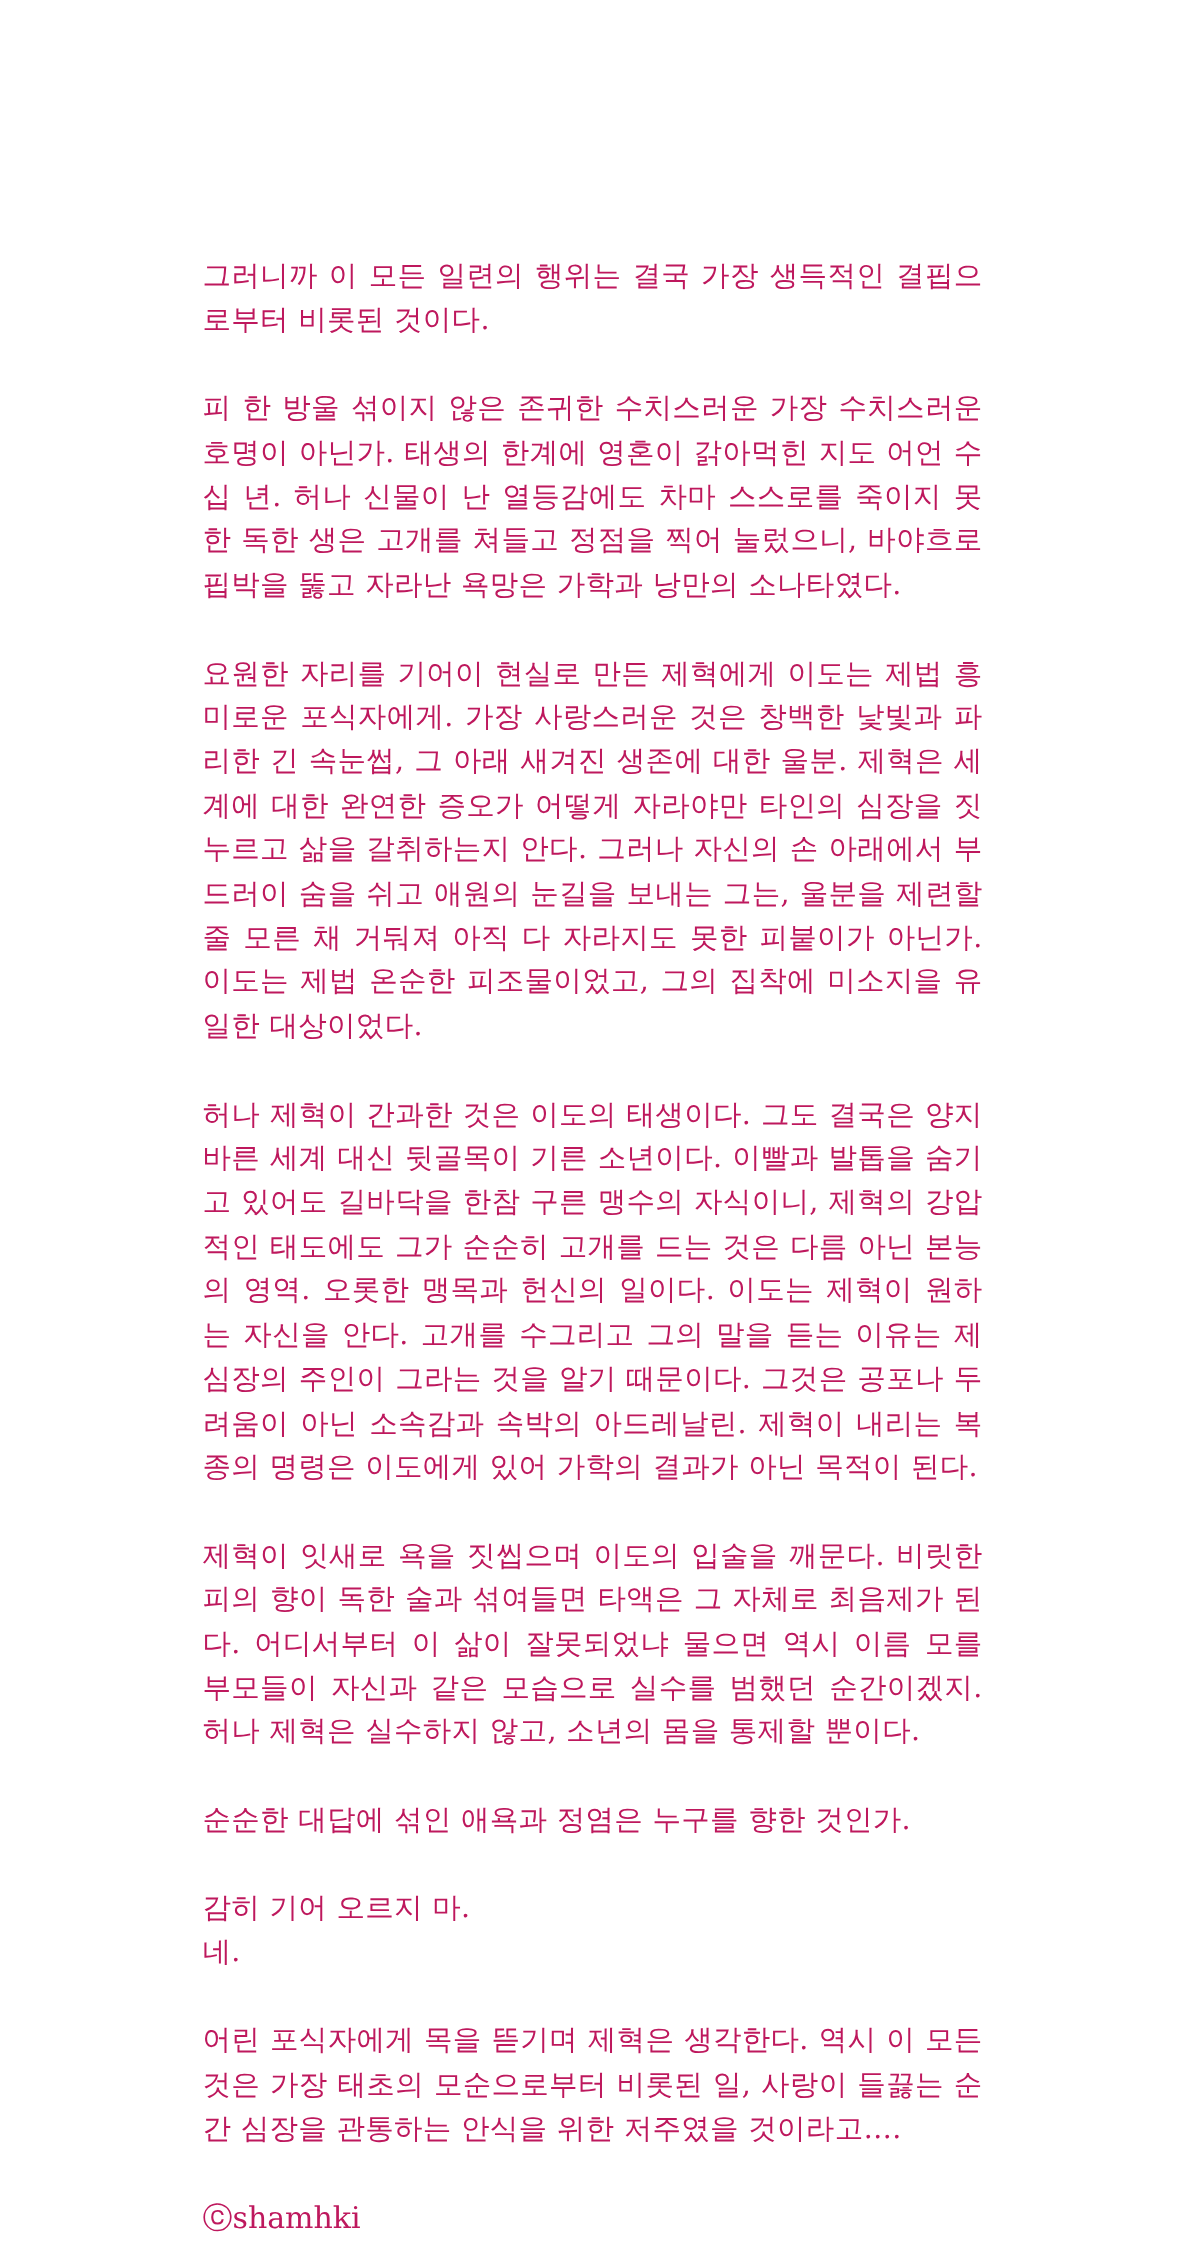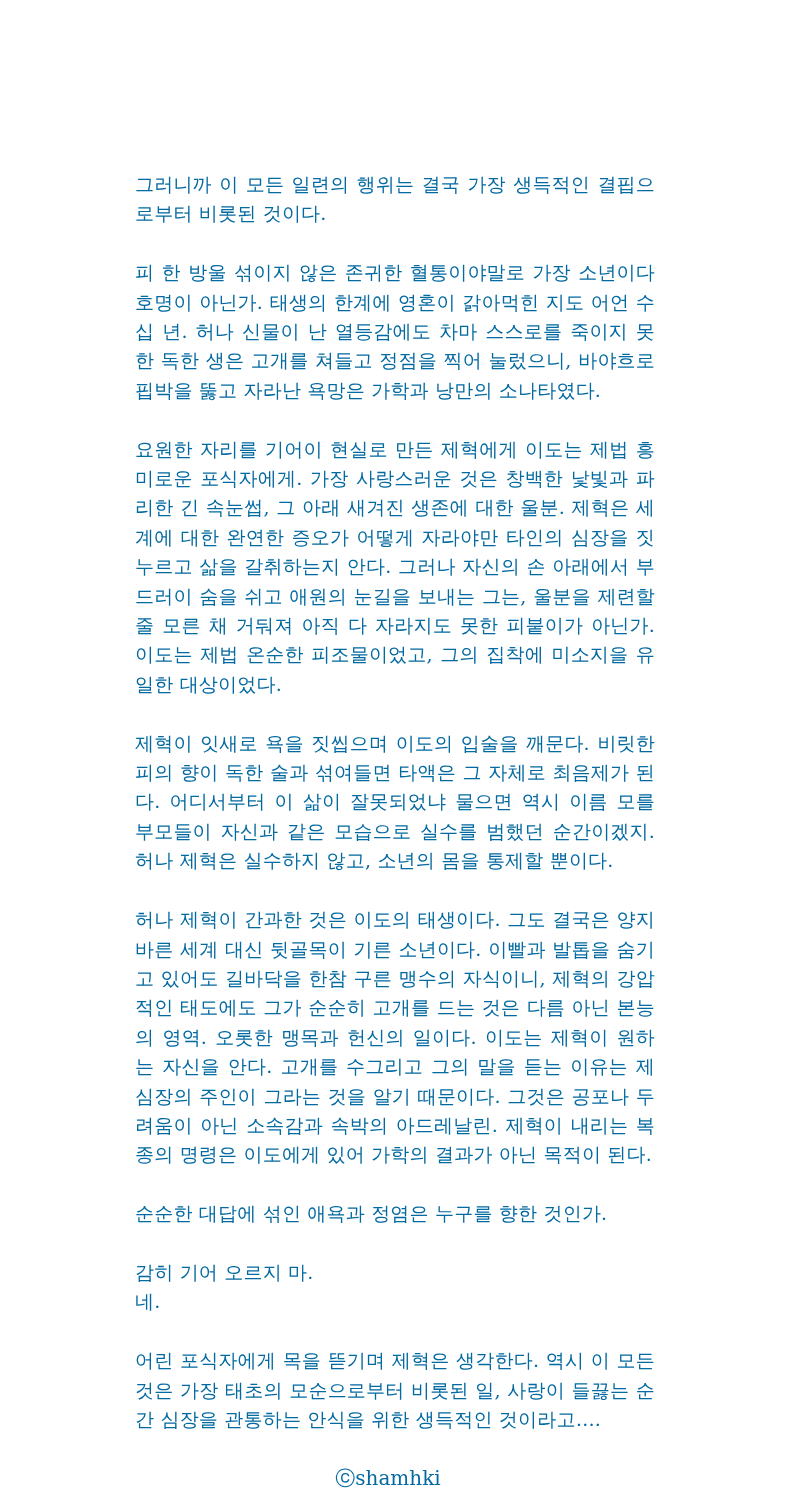--- a/index.html
+++ b/index.html
@@ -7,54 +7,54 @@
     padding: 0;
     background: #ffffff;
   }
   .page {
     position: relative;
     width: 800px;
     height: 1507px;
     background: #ffffff;
     overflow: hidden;
     font-family: "DejaVu Serif", "Liberation Serif", serif;
-    color: #0369a1;
+    color: #be185d;
   }
   .content {
     position: absolute;
     left: 135px;
     top: 170px;
     width: 520px;
   }
   .para {
     margin: 0 0 29.4px 0;
     font-size: 19px;
     line-height: 29.4px;
     text-align: justify;
     white-space: pre-line;
     word-break: normal;
     letter-spacing: 0.2px;
   }
   .signature {
     margin-top: 27px;
     font-size: 20px;
     line-height: 29.4px;
-    text-align: center;
+    text-align: left;
     padding-right: 14px;
   }
 </style>
 </head>
 <body>
 
 <div class="page">
   <div class="content">
     <p class="para">그러니까 이 모든 일련의 행위는 결국 가장 생득적인 결핍으로부터 비롯된 것이다.</p>
-    <p class="para">피 한 방울 섞이지 않은 존귀한 혈통이야말로 가장 소년이다 호명이 아닌가. 태생의 한계에 영혼이 갉아먹힌 지도 어언 수십 년. 허나 신물이 난 열등감에도 차마 스스로를 죽이지 못한 독한 생은 고개를 쳐들고 정점을 찍어 눌렀으니, 바야흐로 핍박을 뚫고 자라난 욕망은 가학과 낭만의 소나타였다.</p>
+    <p class="para">피 한 방울 섞이지 않은 존귀한 수치스러운 가장 수치스러운 호명이 아닌가. 태생의 한계에 영혼이 갉아먹힌 지도 어언 수십 년. 허나 신물이 난 열등감에도 차마 스스로를 죽이지 못한 독한 생은 고개를 쳐들고 정점을 찍어 눌렀으니, 바야흐로 핍박을 뚫고 자라난 욕망은 가학과 낭만의 소나타였다.</p>
     <p class="para">요원한 자리를 기어이 현실로 만든 제혁에게 이도는 제법 흥미로운 포식자에게. 가장 사랑스러운 것은 창백한 낯빛과 파리한 긴 속눈썹, 그 아래 새겨진 생존에 대한 울분. 제혁은 세계에 대한 완연한 증오가 어떻게 자라야만 타인의 심장을 짓누르고 삶을 갈취하는지 안다. 그러나 자신의 손 아래에서 부드러이 숨을 쉬고 애원의 눈길을 보내는 그는, 울분을 제련할 줄 모른 채 거둬져 아직 다 자라지도 못한 피붙이가 아닌가. 이도는 제법 온순한 피조물이었고, 그의 집착에 미소지을 유일한 대상이었다.</p>
+    <p class="para">허나 제혁이 간과한 것은 이도의 태생이다. 그도 결국은 양지바른 세계 대신 뒷골목이 기른 소년이다. 이빨과 발톱을 숨기고 있어도 길바닥을 한참 구른 맹수의 자식이니, 제혁의 강압적인 태도에도 그가 순순히 고개를 드는 것은 다름 아닌 본능의 영역. 오롯한 맹목과 헌신의 일이다. 이도는 제혁이 원하는 자신을 안다. 고개를 수그리고 그의 말을 듣는 이유는 제 심장의 주인이 그라는 것을 알기 때문이다. 그것은 공포나 두려움이 아닌 소속감과 속박의 아드레날린. 제혁이 내리는 복종의 명령은 이도에게 있어 가학의 결과가 아닌 목적이 된다.</p>
     <p class="para">제혁이 잇새로 욕을 짓씹으며 이도의 입술을 깨문다. 비릿한 피의 향이 독한 술과 섞여들면 타액은 그 자체로 최음제가 된다. 어디서부터 이 삶이 잘못되었냐 물으면 역시 이름 모를 부모들이 자신과 같은 모습으로 실수를 범했던 순간이겠지. 허나 제혁은 실수하지 않고, 소년의 몸을 통제할 뿐이다.</p>
-    <p class="para">허나 제혁이 간과한 것은 이도의 태생이다. 그도 결국은 양지바른 세계 대신 뒷골목이 기른 소년이다. 이빨과 발톱을 숨기고 있어도 길바닥을 한참 구른 맹수의 자식이니, 제혁의 강압적인 태도에도 그가 순순히 고개를 드는 것은 다름 아닌 본능의 영역. 오롯한 맹목과 헌신의 일이다. 이도는 제혁이 원하는 자신을 안다. 고개를 수그리고 그의 말을 듣는 이유는 제 심장의 주인이 그라는 것을 알기 때문이다. 그것은 공포나 두려움이 아닌 소속감과 속박의 아드레날린. 제혁이 내리는 복종의 명령은 이도에게 있어 가학의 결과가 아닌 목적이 된다.</p>
     <p class="para">순순한 대답에 섞인 애욕과 정염은 누구를 향한 것인가.</p>
     <p class="para">감히 기어 오르지 마.
 네.</p>
-    <p class="para">어린 포식자에게 목을 뜯기며 제혁은 생각한다. 역시 이 모든 것은 가장 태초의 모순으로부터 비롯된 일, 사랑이 들끓는 순간 심장을 관통하는 안식을 위한 생득적인 것이라고….</p>
+    <p class="para">어린 포식자에게 목을 뜯기며 제혁은 생각한다. 역시 이 모든 것은 가장 태초의 모순으로부터 비롯된 일, 사랑이 들끓는 순간 심장을 관통하는 안식을 위한 저주였을 것이라고….</p>
     <div class="signature">ⓒshamhki</div>
   </div>
 </div>
 
 </body></html>

